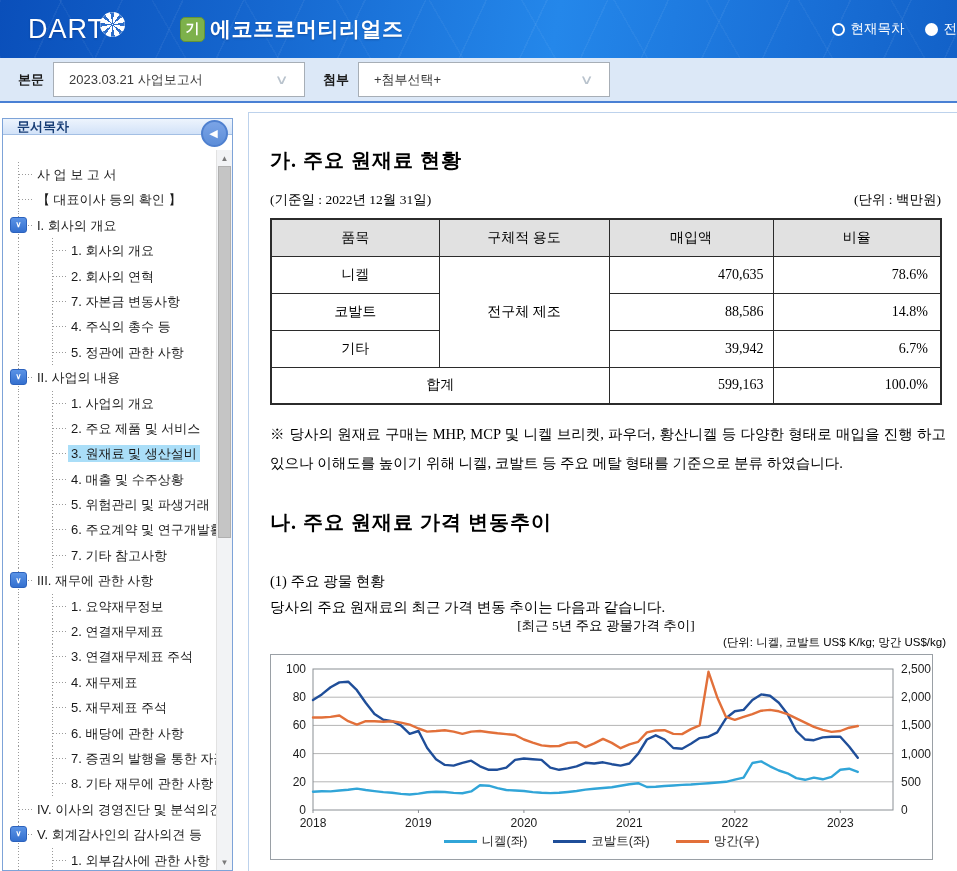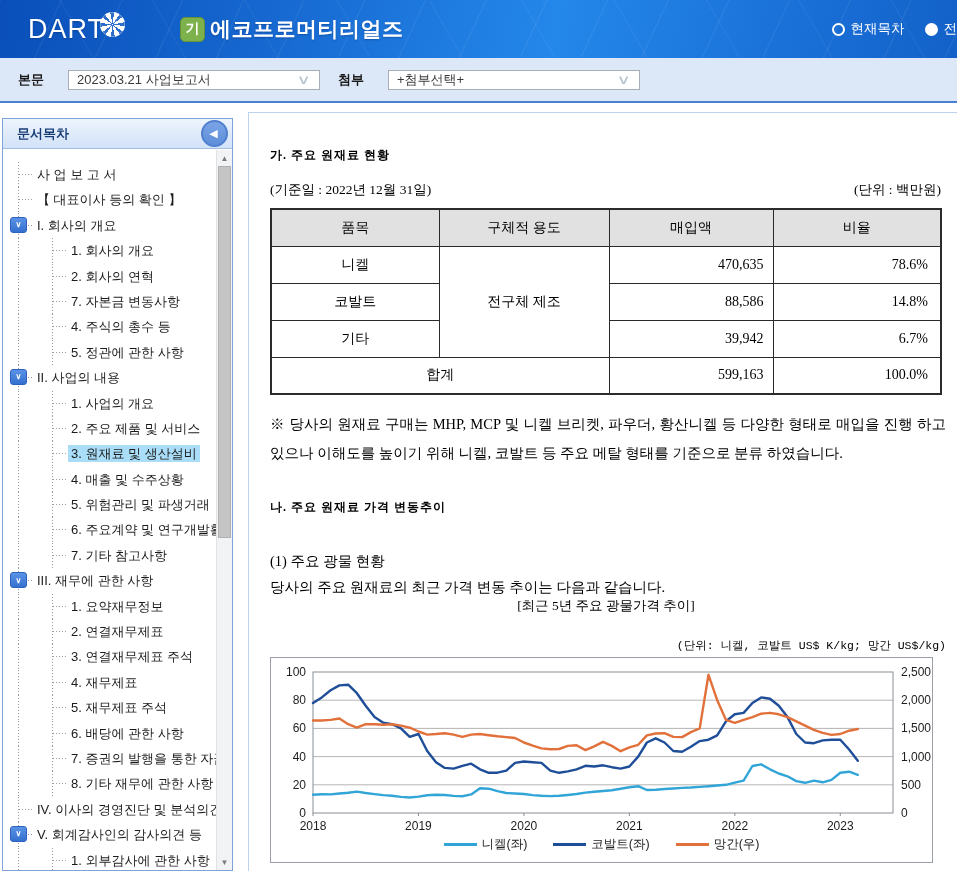--- a/index.html
+++ b/index.html
@@ -41,33 +41,33 @@
   .radio-item + .radio-item { margin-left:12px; }
 
   
   .toolbar {
     position:absolute; left:0; top:58px; width:957px; height:45px;
     background:#dce8f7; border-bottom:2px solid #4a80d4;
     display:flex; align-items:center; font-size:13px; color:#1b1b1b;
   }
   .toolbar .lbl { font-weight:bold; margin-left:18px; }
   .select-box {
-    margin-left:24px; width:252px; height:20px; background:#fff; border:1px solid #a7aeb6;
-    display:flex; align-items:center; justify-content:space-between; padding:0 8px; color:#3a3a3a;
+    margin-left:9px; width:252px; height:35px; background:#fff; border:1px solid #a7aeb6;
+    display:flex; align-items:center; justify-content:space-between; padding:0 15px; color:#3a3a3a;
   }
   .select-box .chev { color:#b9c3cd; font-size:13px; transform:scaleX(1.5); margin-right:2px; }
   .lbl2 { margin-left:55px; }
 
   
   .sidebar {
     position:absolute; left:2px; top:118px; width:231px; height:753px;
     background:#fff; border:1px solid #7da3d8;
   }
   .sidebar-header {
-    height:30px; background:linear-gradient(#edf4fd,#d2e2f8); border-bottom:1px solid #a3bfe4;
+    height:16px; background:linear-gradient(#edf4fd,#d2e2f8); border-bottom:1px solid #a3bfe4;
     display:flex; align-items:center; position:relative;
   }
   .sidebar-title { font-size:13px; font-weight:bold; color:#173d75; padding-left:14px; }
   .collapse-btn {
     position:absolute; right:4px; top:1px; width:27px; height:27px; border-radius:50%;
     background:linear-gradient(#7ba4e6,#5d8ed9); border:2px solid #4f80cf; color:#fff;
     display:flex; align-items:center; justify-content:center; font-size:11px; padding-right:2px;
   }
   .tree {
     position:absolute; left:0; top:31px; right:16px; bottom:0; overflow:hidden;
@@ -108,33 +108,33 @@
   .sb-arrow.down { bottom:1px; }
   .sb-thumb { position:absolute; left:1px; top:16px; width:13px; height:372px; background:#c5c5c5; border:1px solid #b0b0b0; }
 
   
   .content {
     position:absolute; left:248px; top:112px; right:0; bottom:0;
     background:#fff; border-top:1px solid #bdd2ec; border-left:1px solid #bdd2ec;
     padding:34px 16px 0 21px;
     font-family:"Liberation Serif", serif; color:#000;
   }
-  .section-title { font-size:12px; font-weight:bold; letter-spacing:1px; }
+  .section-title { font-size:20px; font-weight:bold; letter-spacing:1px; }
   .meta-row { display:flex; justify-content:space-between; margin-top:17px; font-size:13.5px; }
   .materials-table { margin-top:9px; width:672px; border-collapse:collapse; border:2px solid #2b2b2b; font-size:14px; table-layout:fixed; }
   .materials-table th, .materials-table td { border:1px solid #2b2b2b; height:37px; text-align:center; font-weight:normal; padding:0; }
   .materials-table th { background:#e1e1e1; }
   .materials-table td.num { text-align:right; padding-right:9px; }
   .materials-table td.ratio { text-align:right; padding-right:12px; }
   .note { margin-top:15px; width:676px; font-size:14.5px; line-height:29px; text-align:justify; }
   .section-b { margin-top:31px; }
   .sub-title { margin-top:36px; font-size:14.5px; }
   .sub-text { margin-top:7px; font-size:14.5px; }
   .chart-caption { width:672px; text-align:center; font-size:13.5px; }
-  .chart-unit { margin-top:23px; width:676px; text-align:right; font-size:11.5px; font-family:Liberation Mono, monospace; }
+  .chart-unit { margin-top:0; width:676px; text-align:right; font-size:11.5px; font-family:Liberation Sans, sans-serif; }
   .chart-box {
     margin-top:4px; width:663px; height:206px; border:1px solid #9aa0a6; position:relative;
     font-family:"Liberation Sans",sans-serif; background:#fff;
   }
   .chart-legend {
     position:absolute; left:0; right:0; bottom:9px; display:flex; justify-content:center;
     align-items:center; gap:26px; font-size:12.5px; color:#222;
   }
   .legend-entry { display:flex; align-items:center; gap:5px; }
   .legend-swatch { width:33px; height:3px; }

